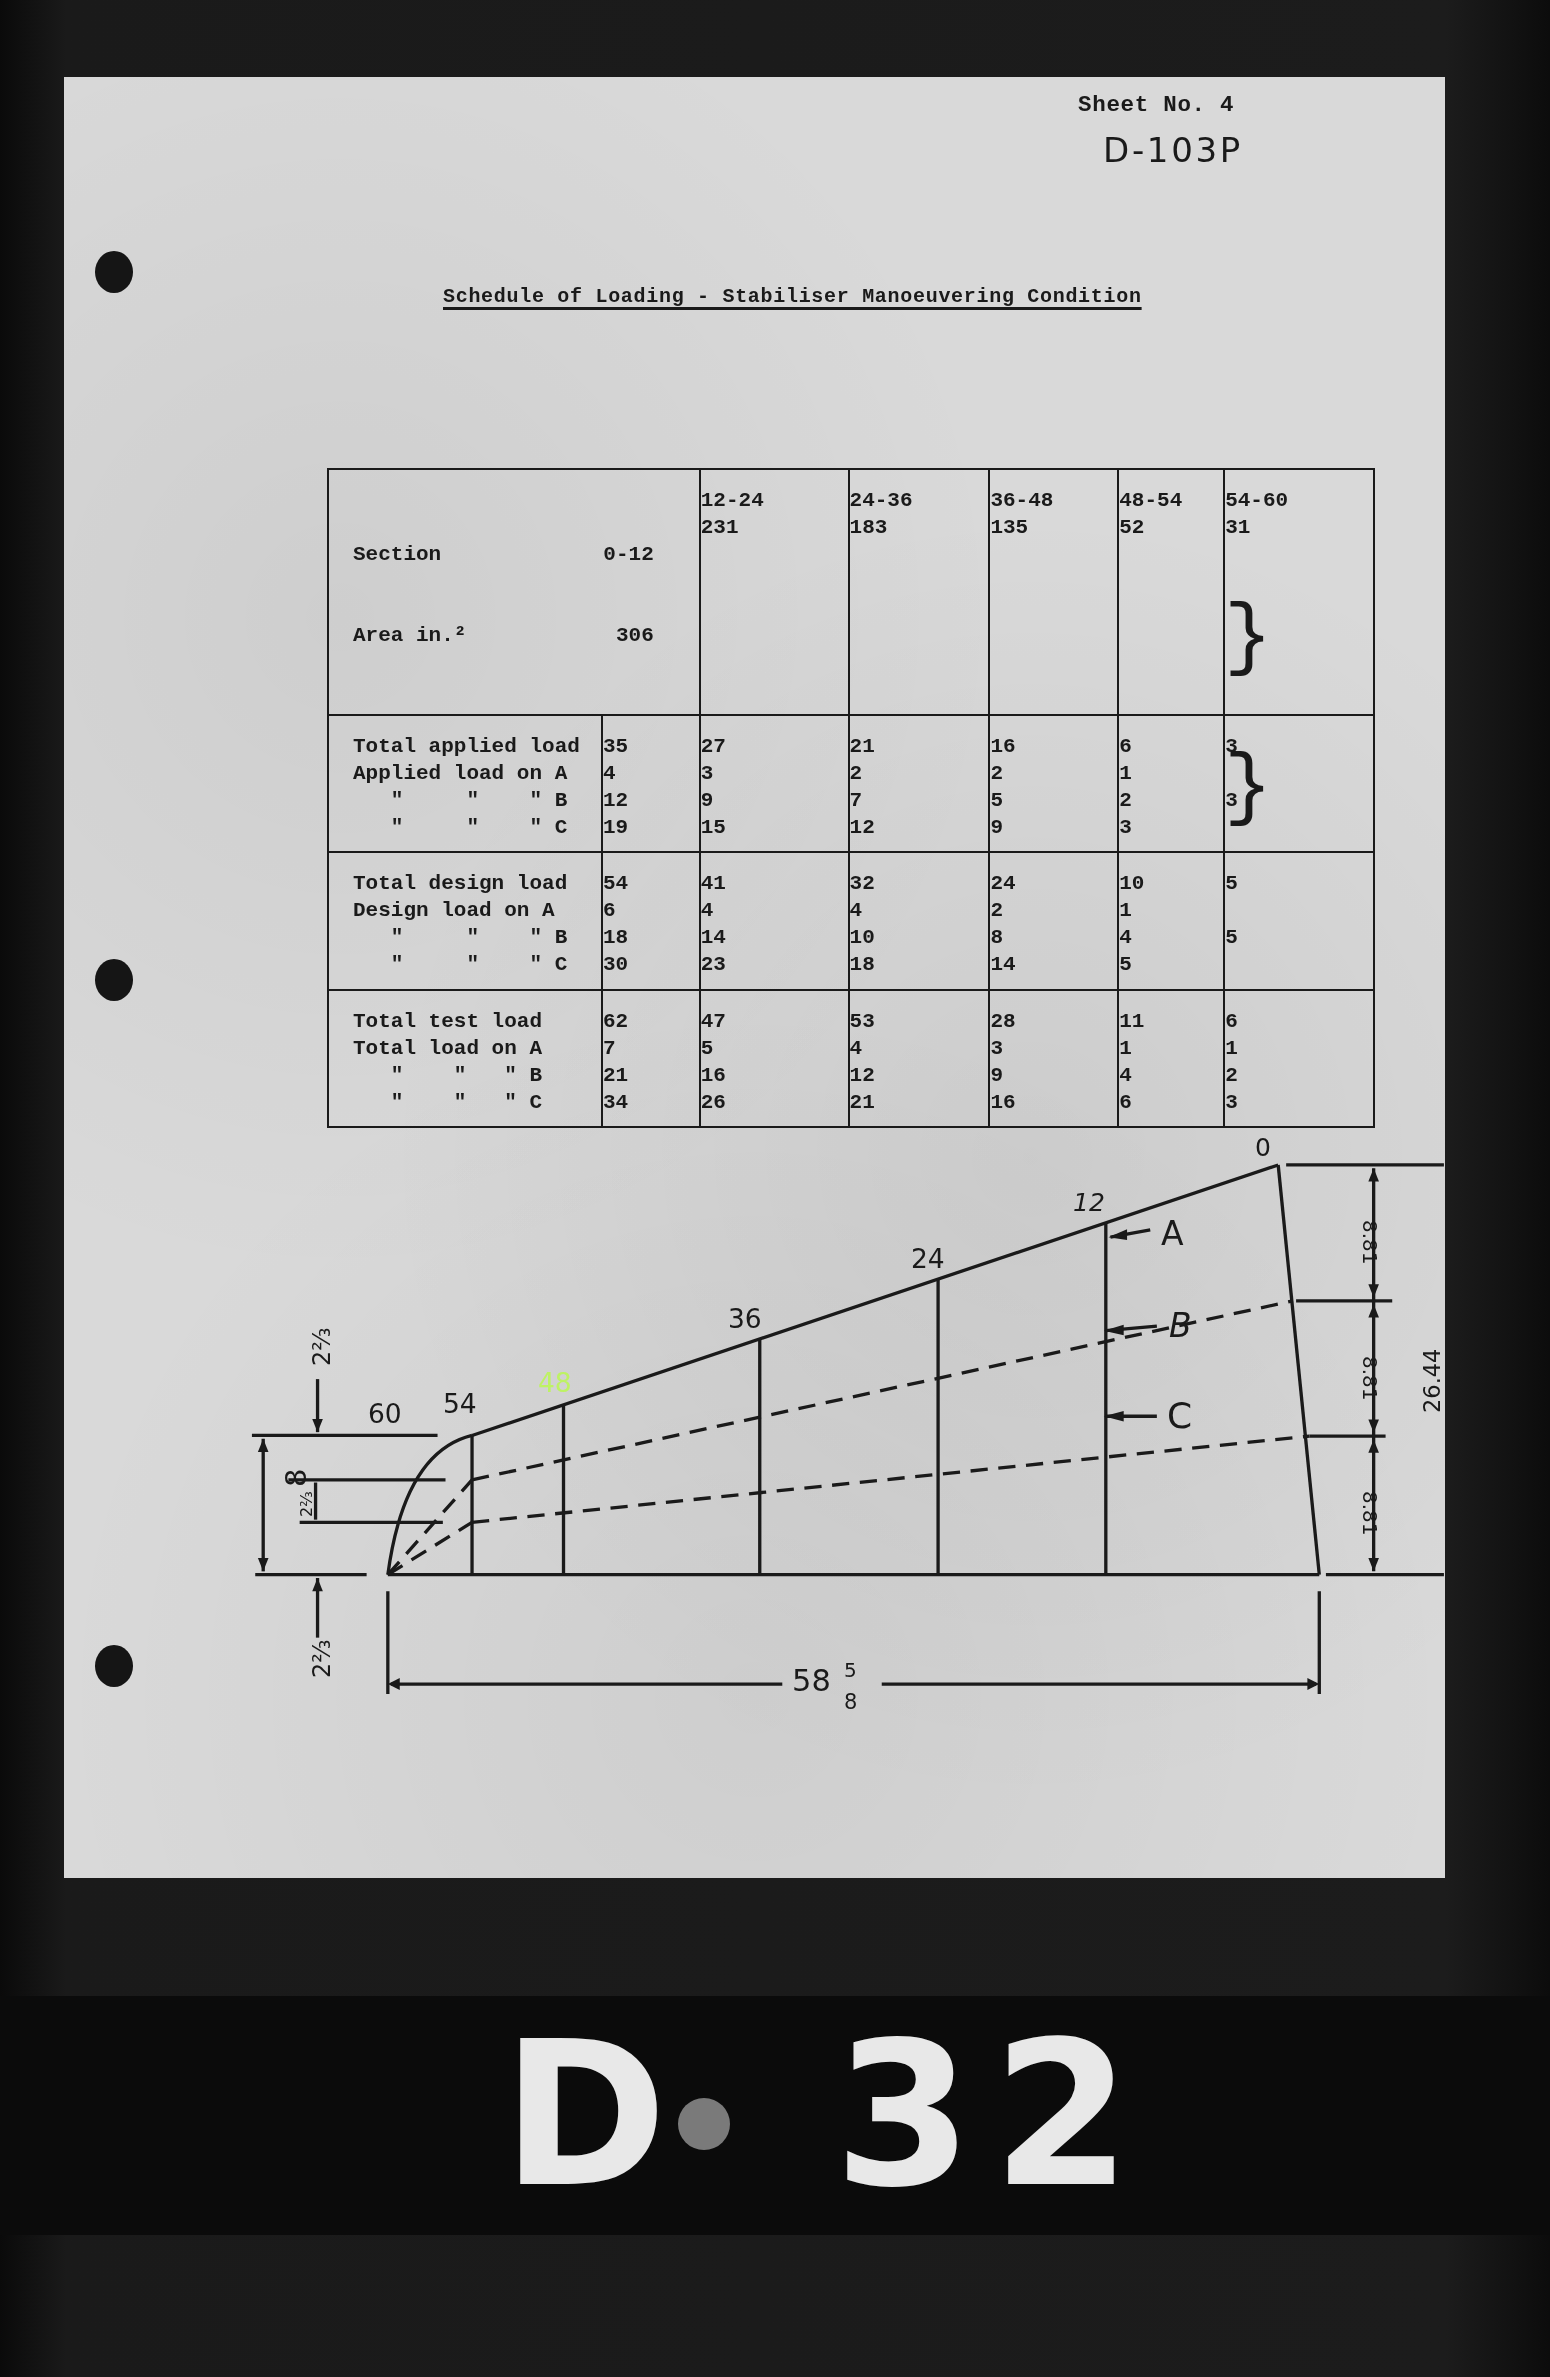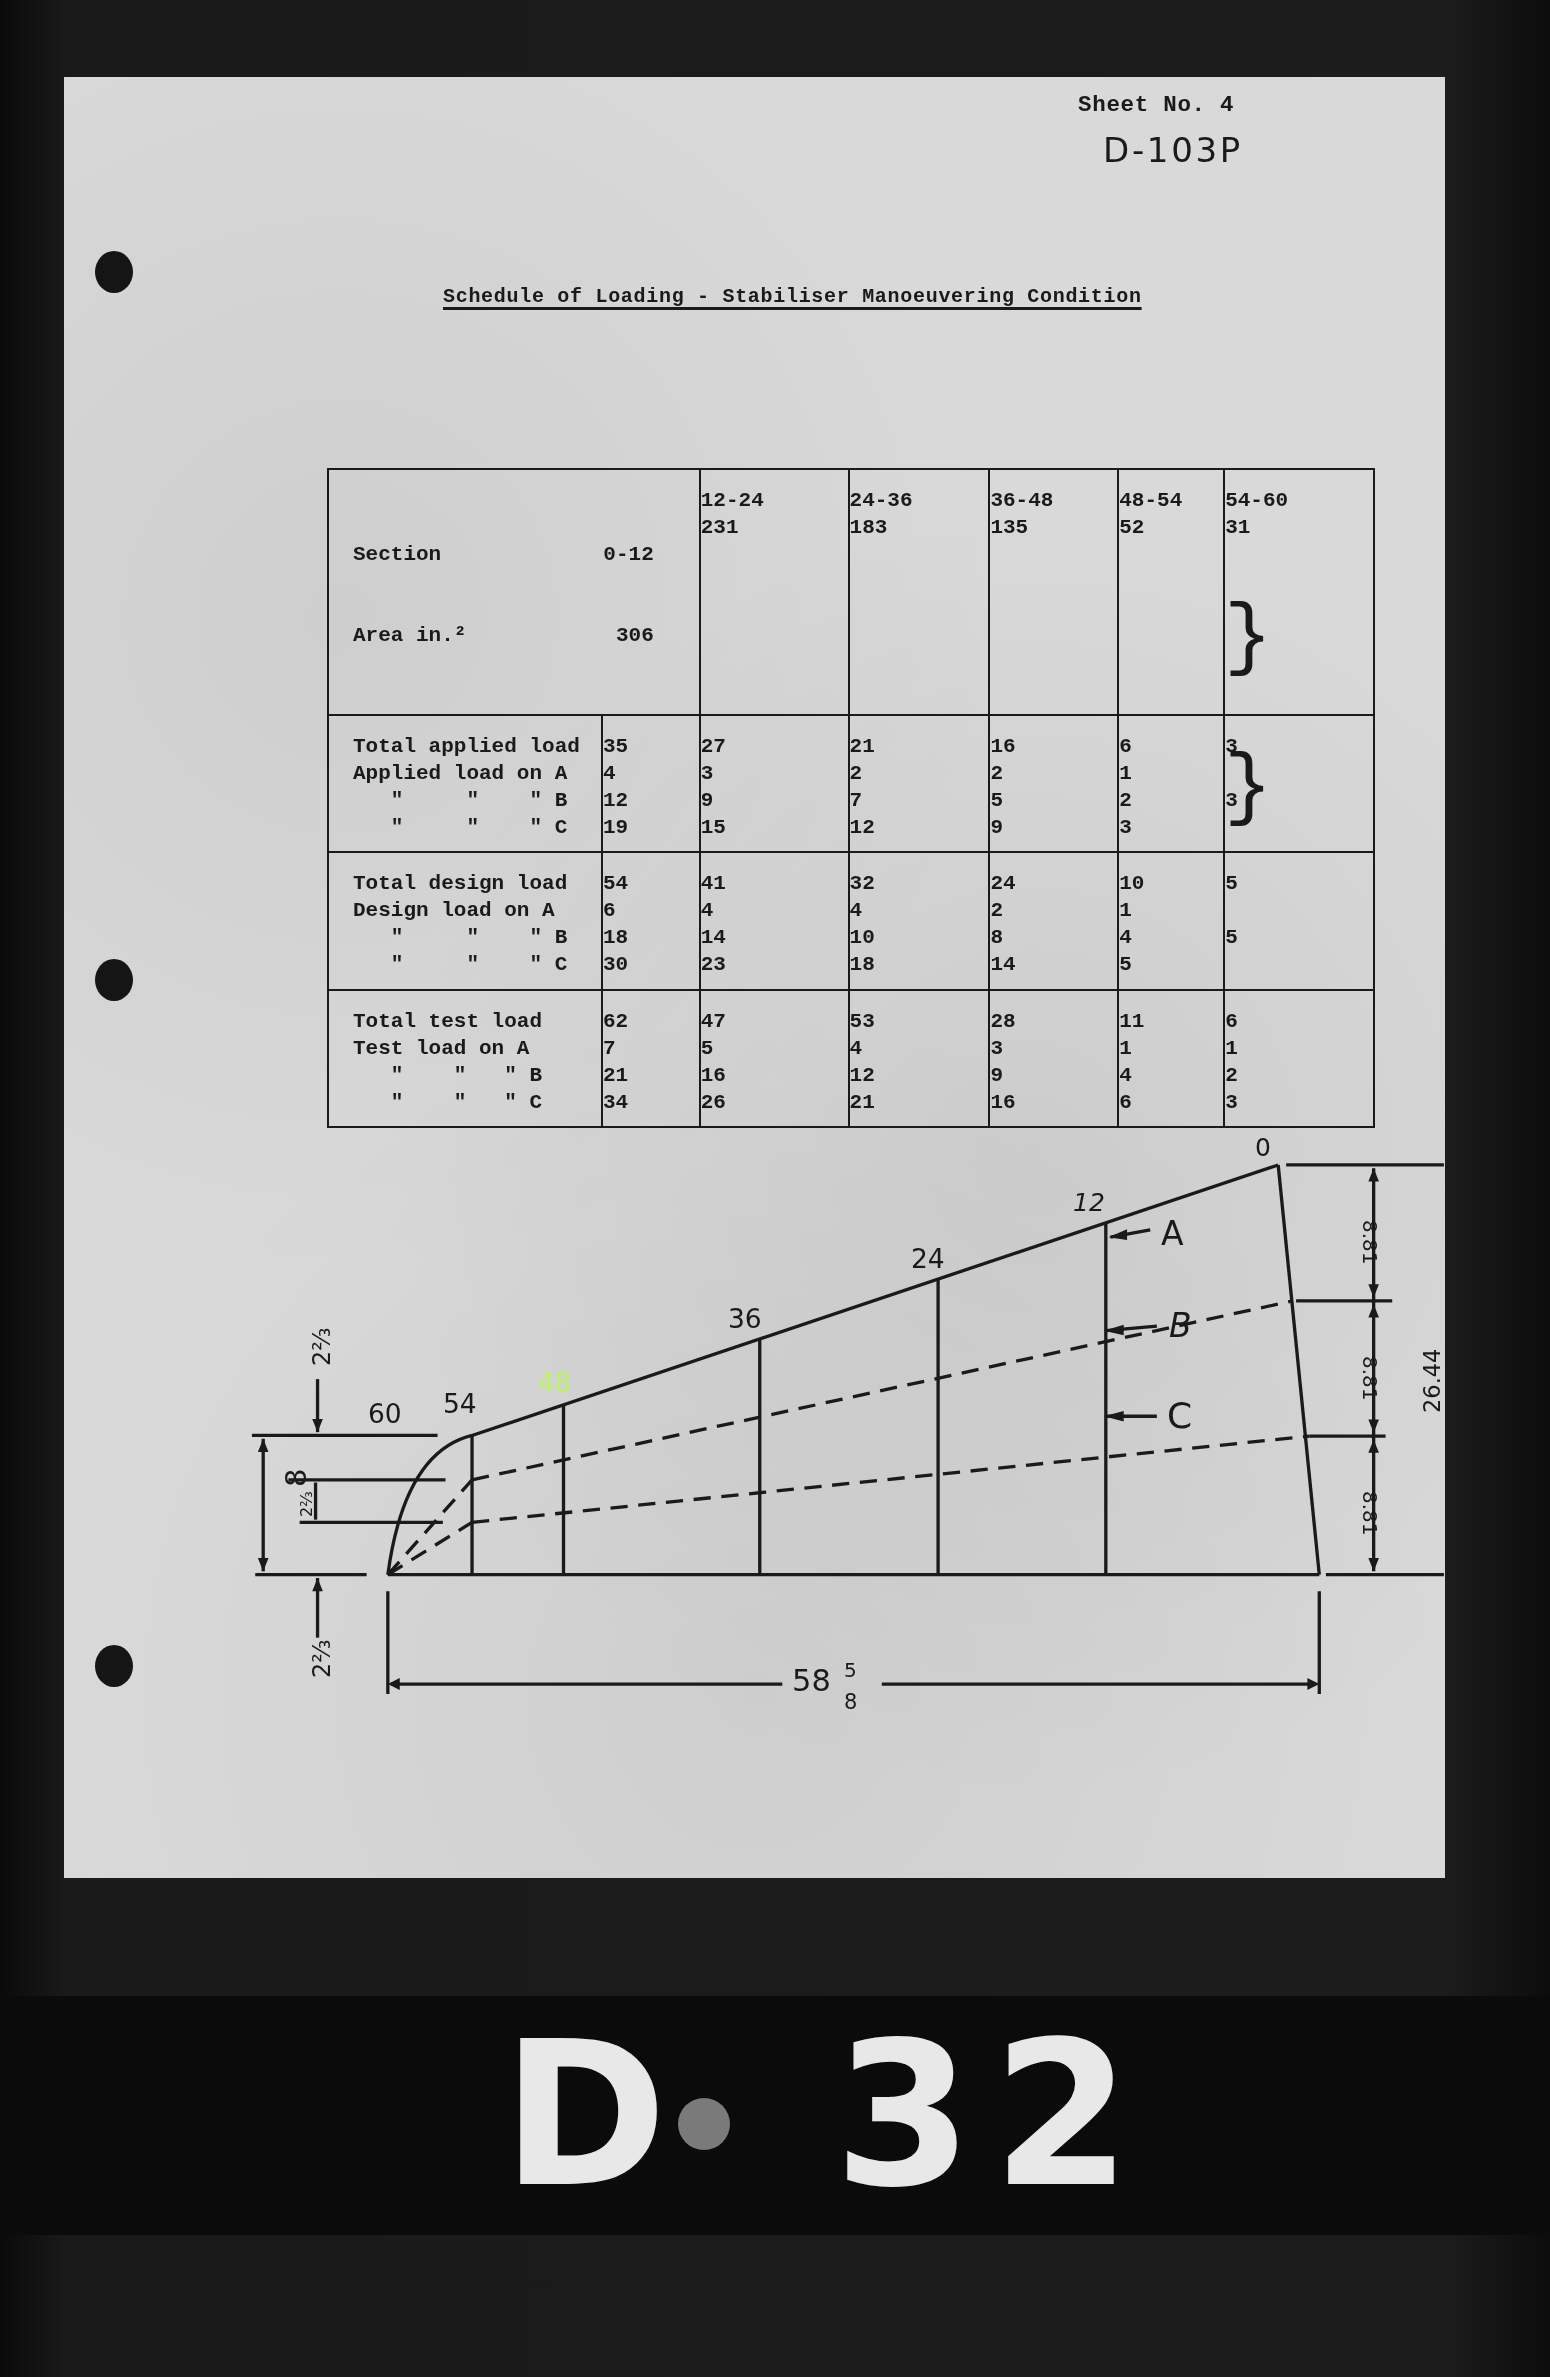--- a/index.html
+++ b/index.html
@@ -93,21 +93,21 @@
     <td class="lbl"><div>Total design load</div><div>Design load on A</div><div>   "     "    " B</div><div>   "     "    " C</div></td>
     <td class="num"><div>54</div><div>6</div><div>18</div><div>30</div></td>
     <td class="num"><div>41</div><div>4</div><div>14</div><div>23</div></td>
     <td class="num"><div>32</div><div>4</div><div>10</div><div>18</div></td>
     <td class="num"><div>24</div><div>2</div><div>8</div><div>14</div></td>
     <td class="num"><div>10</div><div>1</div><div>4</div><div>5</div></td>
     <td class="num"><div>5</div><div style="height:27px"></div><div>5</div><div style="height:27px"></div></td>
   </tr>
 
   <tr class="grp">
-    <td class="lbl"><div>Total test load</div><div>Test load on A</div><div>   "    "   " B</div><div>   "    "   " C</div></td>
+    <td class="lbl"><div>Total test load</div><div>Total load on A</div><div>   "    "   " B</div><div>   "    "   " C</div></td>
     <td class="num"><div>62</div><div>7</div><div>21</div><div>34</div></td>
     <td class="num"><div>47</div><div>5</div><div>16</div><div>26</div></td>
     <td class="num"><div>53</div><div>4</div><div>12</div><div>21</div></td>
     <td class="num"><div>28</div><div>3</div><div>9</div><div>16</div></td>
     <td class="num"><div>11</div><div>1</div><div>4</div><div>6</div></td>
     <td class="num"><div>6</div><div>1</div><div>2</div><div>3</div></td>
   </tr>
 </tbody>
   </table>
 

